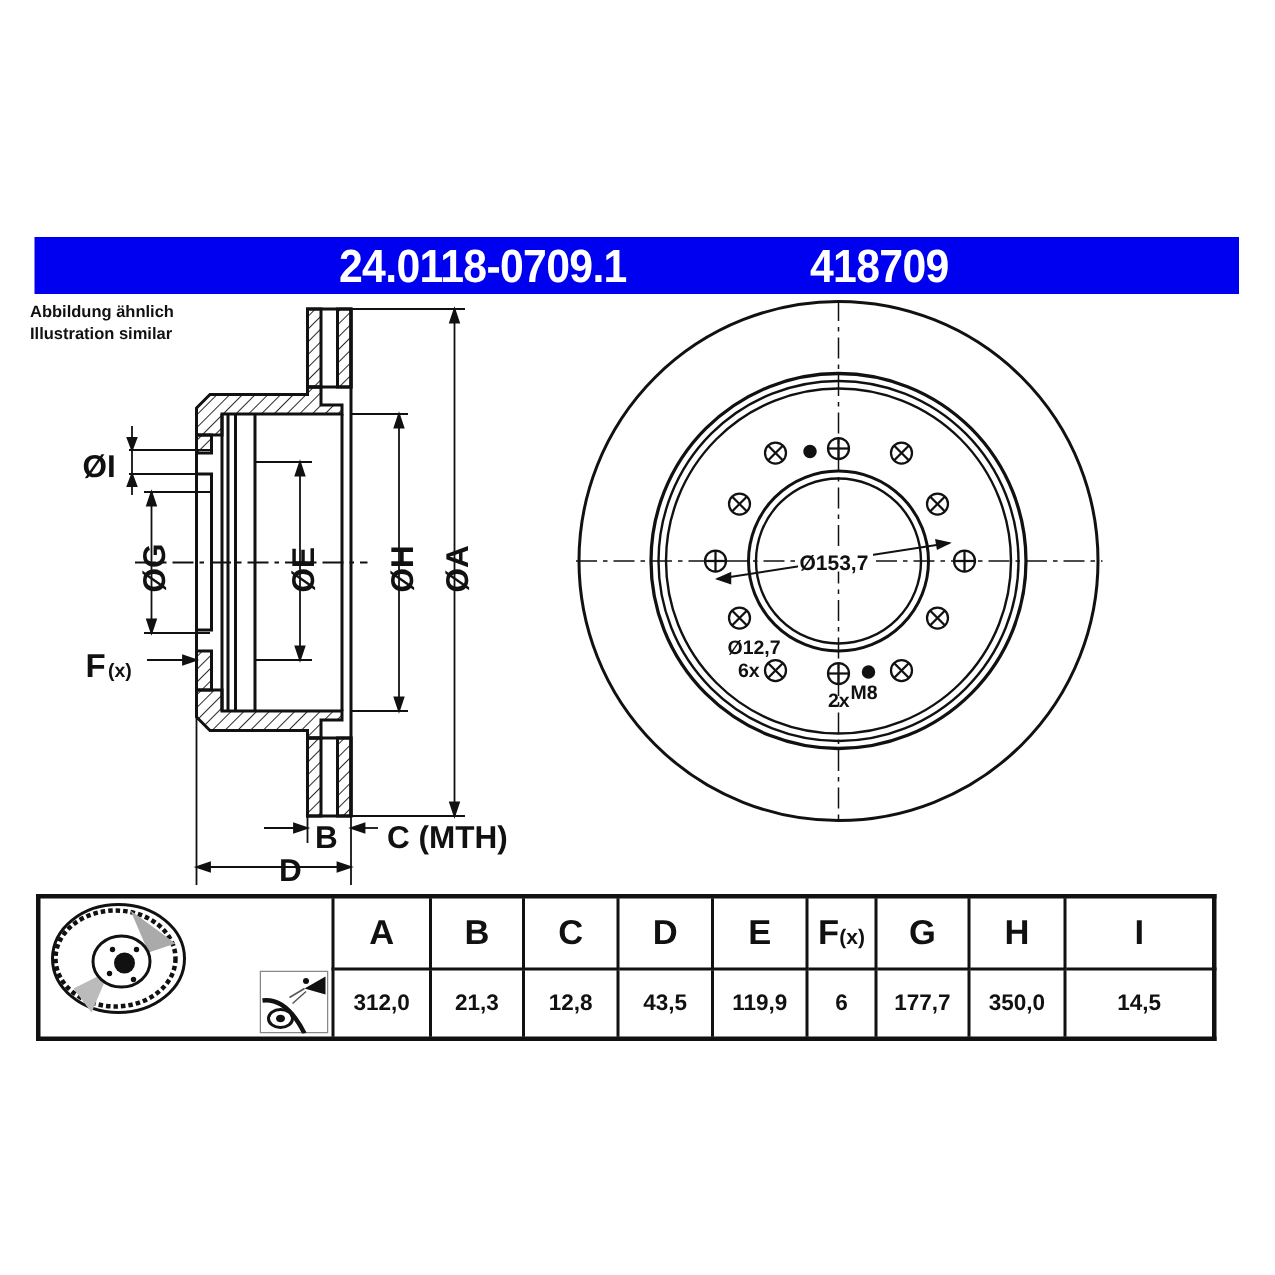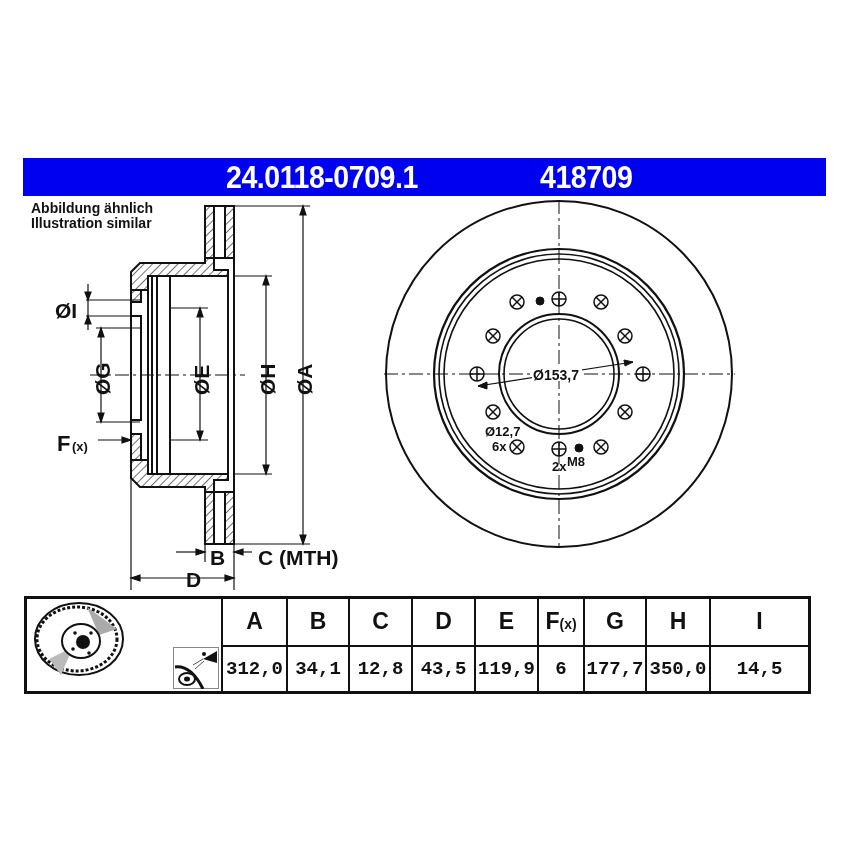--- a/index.html
+++ b/index.html
@@ -1,27 +1,27 @@
 <!DOCTYPE html>
 <html><head>
 <meta charset="utf-8">
 <style>
   html,body{margin:0;padding:0;background:#fff;}
   body{width:850px;height:850px;position:relative;overflow:hidden;font-family:"Liberation Sans",sans-serif;}
   .banner{position:absolute;left:23px;top:158px;width:803px;height:38px;background:#0000f0;color:#fff;
     font-weight:bold;font-size:31px;display:flex;align-items:center;text-align:right;}
   .banner .pn{position:absolute;left:203px;top:2px;letter-spacing:-0.5px;transform:scaleX(0.92);transform-origin:left;}
   .banner .ref{position:absolute;left:517px;top:2px;letter-spacing:-0.5px;transform:scaleX(0.92);transform-origin:left;}
-  .note{position:absolute;left:31px;top:201px;font-size:14px;font-weight:bold;line-height:15px;color:#111;}
+  .note{position:absolute;left:20px;top:201px;font-size:11px;font-weight:bold;line-height:15px;color:#111;}
   svg.draw{position:absolute;left:0;top:0;}
   .lbl{font-family:"Liberation Sans",sans-serif;font-weight:bold;fill:#111;}
   table.dims{position:absolute;left:24px;top:596px;border-collapse:collapse;border:3px solid #111;}
   table.dims td{border:2px solid #111;text-align:center;font-weight:bold;color:#111;padding:0;}
   .hdr td{height:43px;font-size:23px;}
-  .val td{height:42px;font-size:19px;font-family:Liberation Mono, monospace;}
+  .val td{height:42px;font-size:15px;}
   .imgcell{width:194px;position:relative;}
   .fx small{font-size:14px;}
 </style>
 </head>
 <body>
 
 <div class="banner">
   <span class="pn">24.0118-0709.1</span>
   <span class="ref">418709</span>
 </div>
@@ -251,21 +251,21 @@
     <td style="width:61px">C</td>
     <td style="width:61px">D</td>
     <td style="width:61px">E</td>
     <td class="fx" style="width:44px"><span>F</span><small>(x)</small></td>
     <td style="width:60px">G</td>
     <td style="width:62px">H</td>
     <td style="width:97px">I</td>
   </tr>
   <tr class="val">
     <td>312,0</td>
-    <td>34,1</td>
+    <td>21,3</td>
     <td>12,8</td>
     <td>43,5</td>
     <td>119,9</td>
     <td>6</td>
     <td>177,7</td>
     <td>350,0</td>
     <td>14,5</td>
   </tr>
 </tbody>
   </table>

